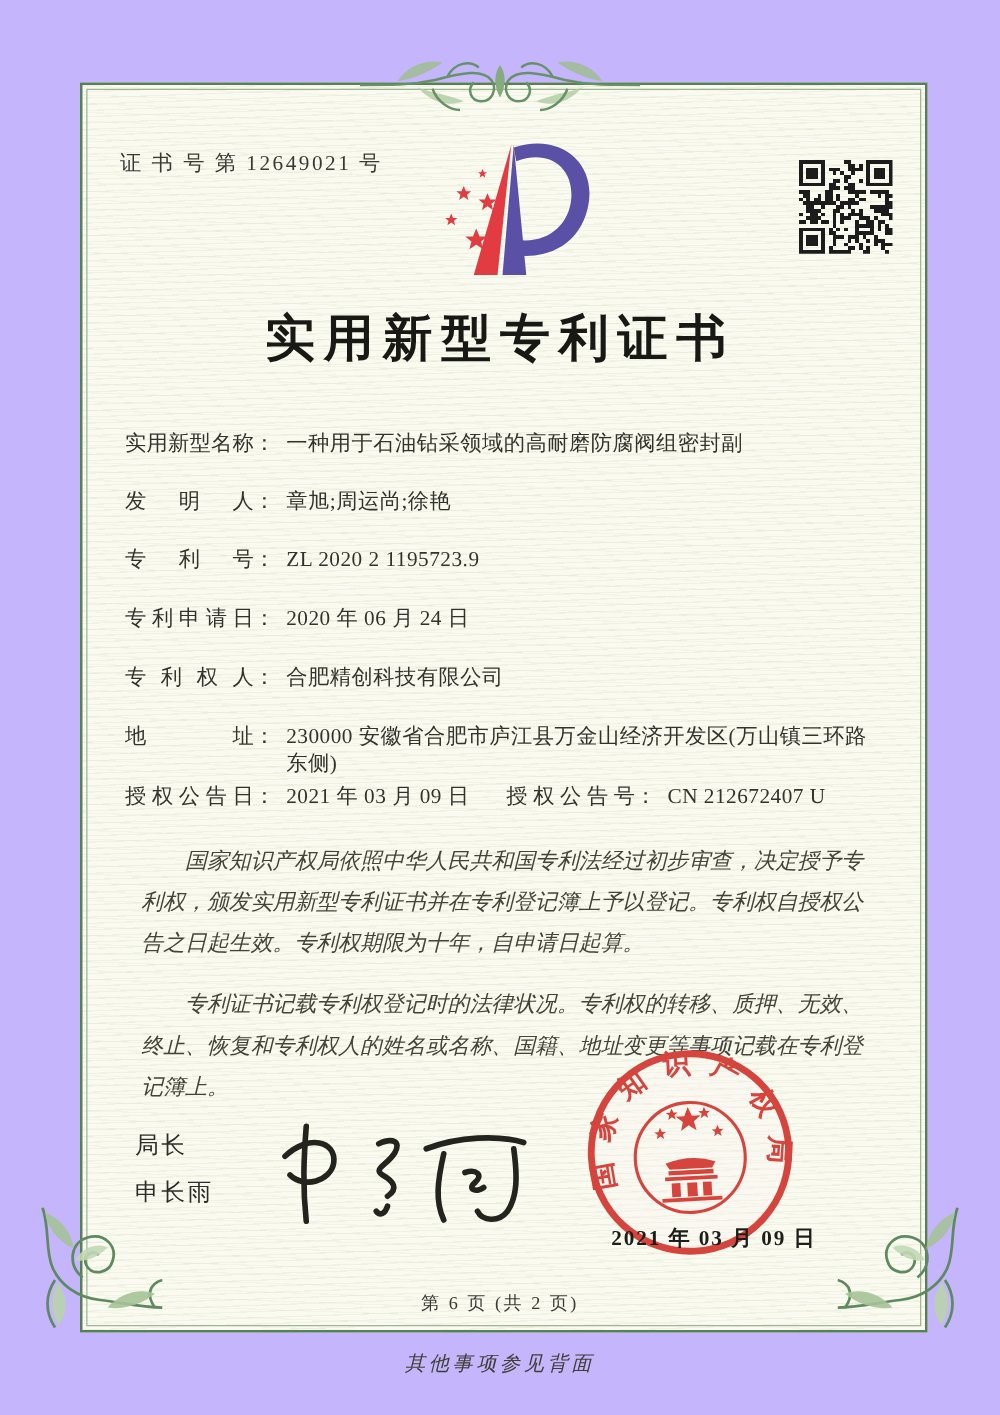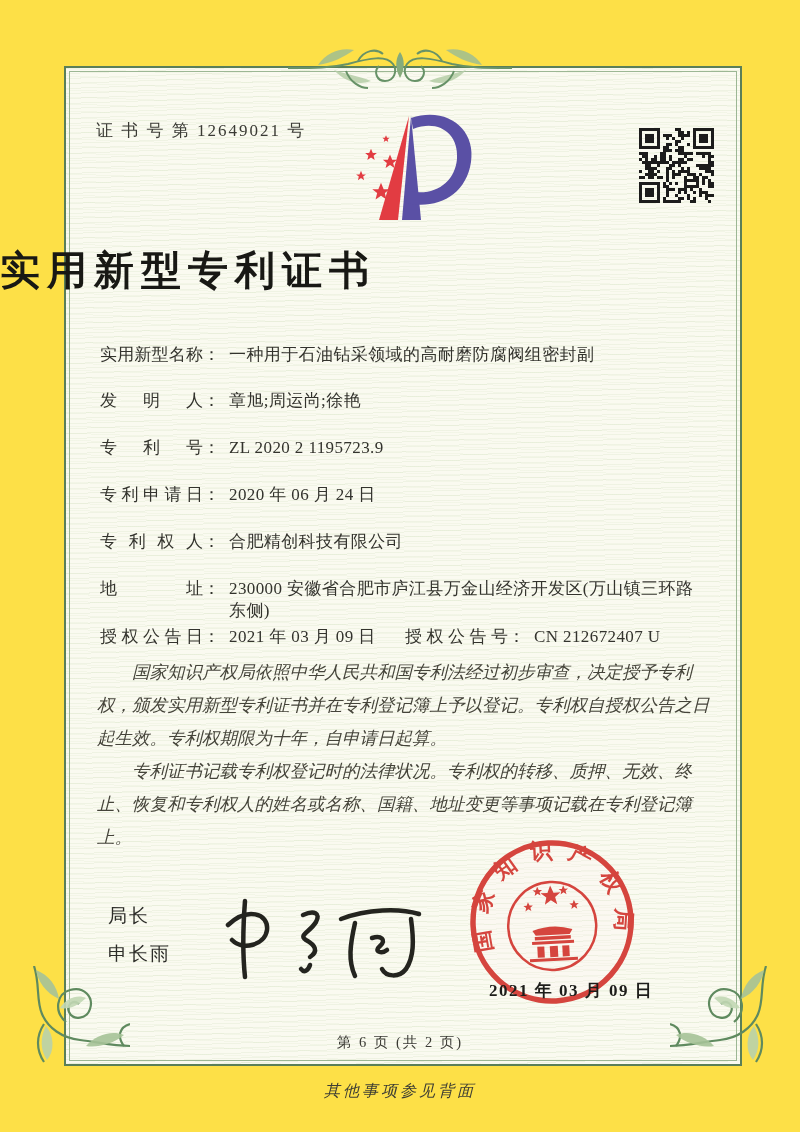--- a/index.html
+++ b/index.html
@@ -1,18 +1,18 @@
 <!DOCTYPE html>
 <html><head>
 <meta charset="utf-8">
 <style>
   html,body{margin:0;padding:0;background:#e8e8e4;}
   .page{
     position:relative;width:800px;height:1132px;margin:0 auto;
-    background:#fde047;overflow:hidden;
+    background:#c4b5fd;overflow:hidden;
     font-family:"Liberation Serif","DejaVu Serif",serif;
     color:#2e2e2a;
   }
   
   .frame{
     position:absolute;left:64px;top:66px;width:674px;height:996px;
     border:2px solid #5a7f58;
     background:
       repeating-linear-gradient(178deg, rgba(150,185,120,.11) 0 1px, rgba(0,0,0,0) 1px 5px),
       repeating-linear-gradient(2deg, rgba(170,200,140,.09) 0 1px, rgba(0,0,0,0) 1px 7px),
@@ -21,36 +21,36 @@
   .frame-inner{position:absolute;inset:3px;border:1px solid #9cb794;}
   .ornament-top{position:absolute;left:288px;top:38px;width:224px;height:62px;}
   .corner{position:absolute;width:104px;height:104px;}
   .corner.bl{left:26px;top:966px;}
   .corner.br{left:670px;top:966px;transform:scaleX(-1);}
   
   .cert-no{position:absolute;left:96px;top:119px;font-size:17px;letter-spacing:2px;color:#3a3a34;}
   .logo{position:absolute;left:336px;top:106px;width:144px;height:130px;}
   .qr{position:absolute;left:639px;top:128px;width:75px;height:75px;}
   .title{
-    position:absolute;left:0;right:0;top:243px;text-align:left;
+    position:absolute;left:0;right:0;top:243px;text-align:center;
     font-size:40px;letter-spacing:7px;font-weight:600;color:#181814;
   }
   
   .row{position:absolute;left:100px;font-size:17px;line-height:22px;}
   .lbl{display:inline-block;width:103px;text-align:justify;text-align-last:justify;vertical-align:top;color:#33332d;}
   .colon{vertical-align:top;margin-right:9px;color:#33332d;}
   .val{display:inline-block;vertical-align:top;letter-spacing:.4px;color:#33332d;}
   .val.addr{width:470px;}
   .field-right{position:absolute;left:305px;top:0;}
   
   .paras{
     position:absolute;left:97px;top:656px;width:614px;
     font-size:17.5px;line-height:33px;color:#45443a;font-style:italic;
   }
-  .paras p{margin:0;text-indent:2em;}
+  .paras p{margin:16px;text-indent:2em;}
   
   .officer{position:absolute;left:108px;font-family:Liberation Sans, sans-serif;font-size:19px;color:#2c2c28;letter-spacing:2px;}
   .officer.t1{top:903px;}
   .officer.t2{top:941px;text-align:right;}
   .sig{position:absolute;left:215px;top:885px;width:215px;height:105px;}
   .seal{position:absolute;left:466px;top:836px;width:172px;height:172px;transform:rotate(-3deg);}
   .seal-date{position:absolute;left:489px;top:979px;font-size:17px;letter-spacing:1.5px;color:#1d1d1a;font-weight:600;}
   
   .page-indicator{position:absolute;left:0;right:0;top:1033px;text-align:center;font-size:14.5px;letter-spacing:2px;color:#3a3a34;}
   .back-note{position:absolute;left:0;right:0;top:1081px;text-align:center;font-size:16px;letter-spacing:3px;color:#3e3e34;font-style:italic;}

